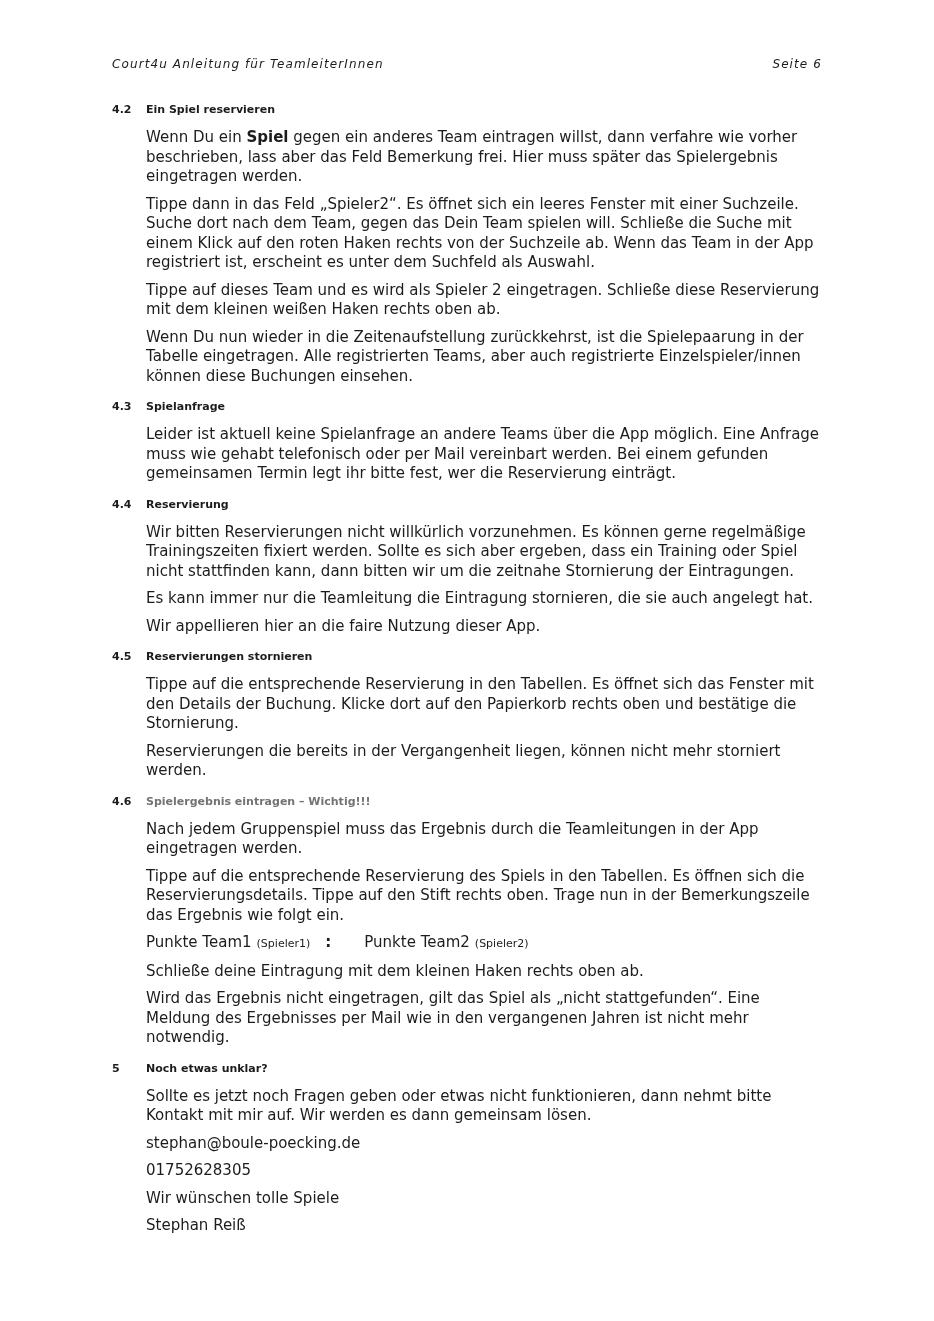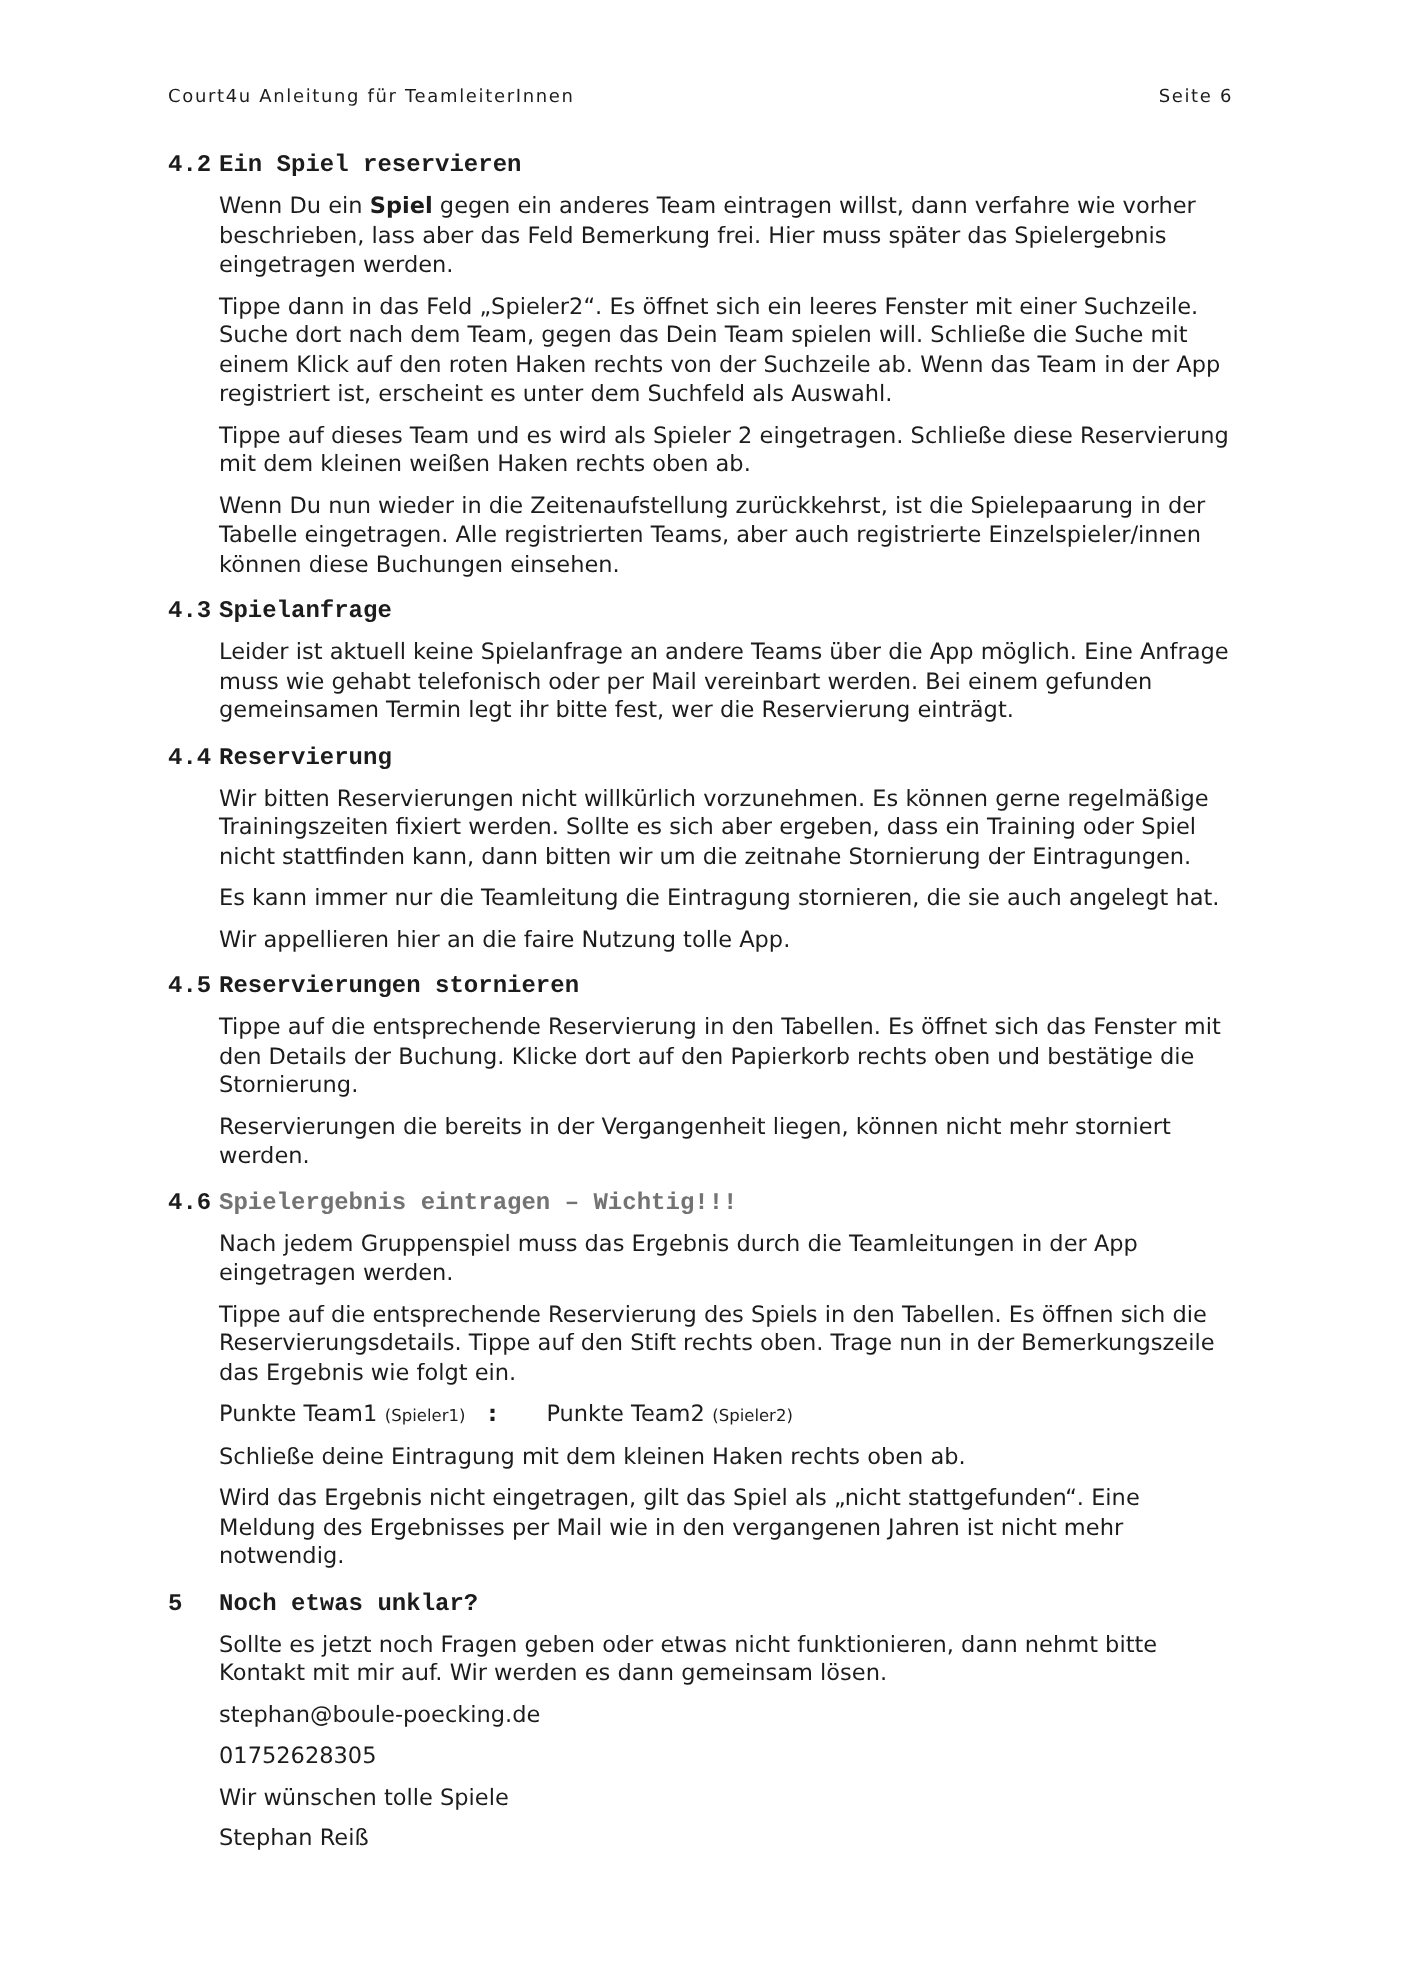--- a/index.html
+++ b/index.html
@@ -14,28 +14,28 @@
   }
   .doc-header {
     display: flex;
     justify-content: space-between;
     align-items: baseline;
     font-size: 12px;
     letter-spacing: 1.1px;
     line-height: 15px;
     margin-bottom: 28px;
     color: #1c1c1c;
+    font-style: italic;
   }
   .sec-head {
     display: flex;
     font-weight: bold;
-    font-size: 16px;
+    font-size: 11px;
     line-height: 20px;
     margin: 11px 0 8px 0;
-    font-family: Liberation Mono, monospace;
   }
   .sec-num { width: 34px; flex-shrink: 0; }
   .sec-body { margin-left: 34px; }
   .sec-body p {
     margin: 0 0 8px 0;
     font-size: 15px;
     line-height: 19.5px;
   }
   .note {
     font-size: 11px;
@@ -81,21 +81,21 @@
   </section>
 
   <section>
     <div class="sec-head">
       <span class="sec-num">4.4</span>
       <span>Reservierung</span>
     </div>
     <div class="sec-body">
       <p>Wir bitten Reservierungen nicht willkürlich vorzunehmen. Es können gerne regelmäßige Trainingszeiten fixiert werden. Sollte es sich aber ergeben, dass ein Training oder Spiel nicht stattfinden kann, dann bitten wir um die zeitnahe Stornierung der Eintragungen.</p>
       <p>Es kann immer nur die Teamleitung die Eintragung stornieren, die sie auch angelegt hat.</p>
-      <p>Wir appellieren hier an die faire Nutzung tolle App.</p>
+      <p>Wir appellieren hier an die faire Nutzung dieser App.</p>
     </div>
   </section>
 
   <section>
     <div class="sec-head">
       <span class="sec-num">4.5</span>
       <span>Reservierungen stornieren</span>
     </div>
     <div class="sec-body">
       <p>Tippe auf die entsprechende Reservierung in den Tabellen. Es öffnet sich das Fenster mit den Details der Buchung. Klicke dort auf den Papierkorb rechts oben und bestätige die Stornierung.</p>

